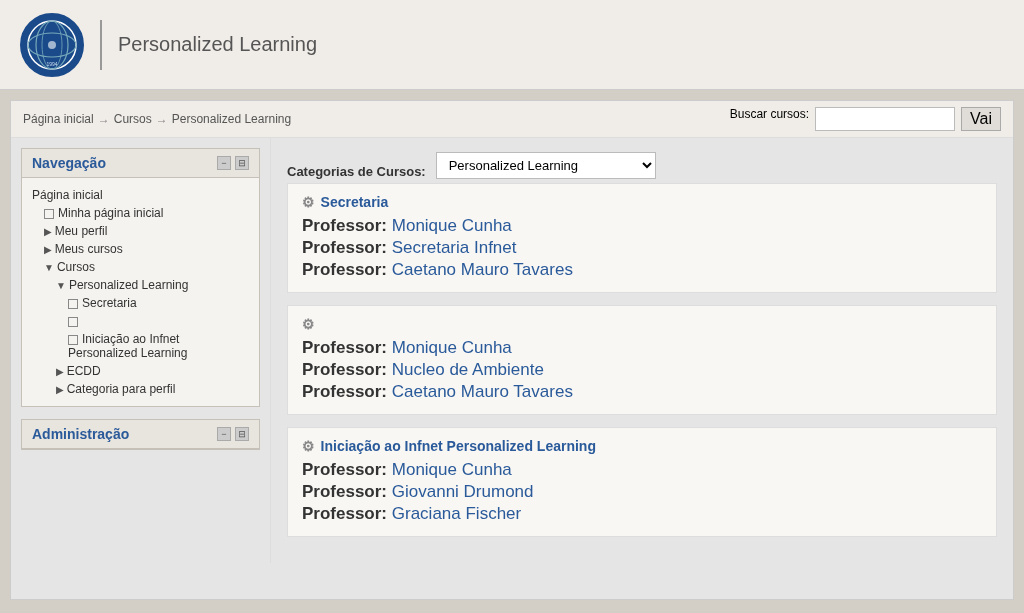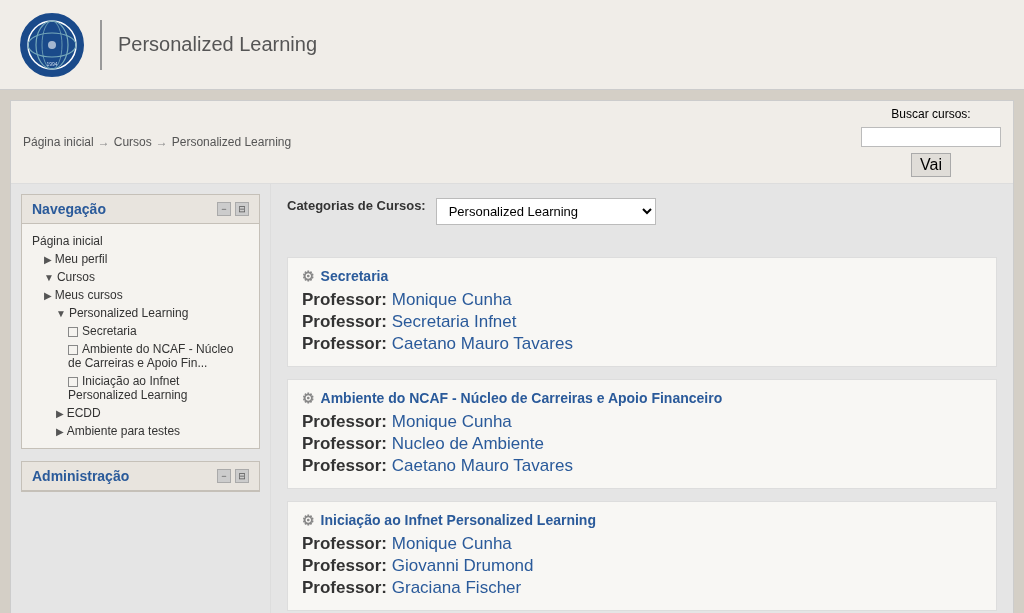--- a/index.html
+++ b/index.html
@@ -70,24 +70,22 @@
     }
     #breadcrumb span.arrow {
       color: #888;
     }
     #breadcrumb a {
       color: #555;
       text-decoration: none;
     }
     #search-area {
       display: flex;
-      align-items: center;
       gap: 6px;
       font-size: 12px;
-      flex-direction: column;
     }
     #search-input {
       border: 1px solid #bbb;
       padding: 2px 6px;
       font-size: 12px;
       width: 140px;
       background: #fff;
     }
     #search-btn {
       background: #e0ddd8;
@@ -172,23 +170,23 @@
       margin-right: 4px;
       vertical-align: middle;
     }
     
     #main-panel {
       flex: 1;
       padding: 14px 16px;
     }
     #category-selector {
       display: flex;
-      align-items: flex-start;
+      align-items: flex-end;
       gap: 10px;
-      margin-bottom: 32px;
+      margin-bottom: 4px;
       font-size: 13px;
     }
     #category-label {
       font-weight: bold;
       color: #333;
     }
     #category-select {
       border: 1px solid #bbb;
       padding: 4px 8px;
       font-size: 13px;
@@ -277,45 +275,48 @@
             <span>−</span>
             <span>⊟</span>
           </div>
         </div>
         <div class="sidebar-block-content">
 
           <div class="nav-level-0 nav-item">
             <a class="link">Página inicial</a>
           </div>
           <div class="nav-level-1 nav-item">
+            <span class="nav-dot"></span><a class="link">Minha página inicial</a>
+          </div>
+          <div class="nav-level-1 nav-item">
             <span class="nav-arrow">▶</span><a class="link">Meu perfil</a>
+          </div>
+          <div class="nav-level-1 nav-item">
+            <span class="nav-arrow">▶</span><a class="link">Meus cursos</a>
           </div>
           <div class="nav-level-1 nav-item">
             <span class="nav-arrow">▼</span><a class="link">Cursos</a>
           </div>
-          <div class="nav-level-1 nav-item">
-            <span class="nav-arrow">▶</span><a class="link">Meus cursos</a>
-          </div>
           <div class="nav-level-2 nav-item">
             <span class="nav-arrow">▼</span><a class="link">Personalized Learning</a>
           </div>
           <div class="nav-level-3 nav-item">
             <span class="nav-dot"></span><a class="link">Secretaria</a>
           </div>
           <div class="nav-level-3 nav-item">
-            <span class="nav-dot"></span><a class="link">Ambiente do NCAF - Núcleo de Carreiras e Apoio Fin...</a>
+            <span class="nav-dot"></span>
           </div>
           <div class="nav-level-3 nav-item">
             <span class="nav-dot"></span><a class="link">Iniciação ao Infnet Personalized Learning</a>
           </div>
           <div class="nav-level-2 nav-item">
             <span class="nav-arrow">▶</span><a class="link">ECDD</a>
           </div>
           <div class="nav-level-2 nav-item">
-            <span class="nav-arrow">▶</span><a class="link">Ambiente para testes</a>
+            <span class="nav-arrow">▶</span><a class="link">Categoria para perfil</a>
           </div>
         </div>
       </div>
 
       <div class="sidebar-block">
         <div class="sidebar-block-header">
           <span class="sidebar-block-title">Administração</span>
           <div class="sidebar-block-actions">
             <span>−</span>
             <span>⊟</span>
@@ -348,21 +349,20 @@
           </div>
           <div class="course-professor">
             <strong>Professor:</strong>
             <a>Caetano Mauro Tavares</a>
           </div>
         </div>
 
         <div class="course-card">
           <div class="course-title">
             <span class="gear-icon">⚙</span>
-            <span>Ambiente do NCAF - Núcleo de Carreiras e Apoio Financeiro</span>
           </div>
           <div class="course-professor">
             <strong>Professor:</strong>
             <a>Monique Cunha</a>
           </div>
           <div class="course-professor">
             <strong>Professor:</strong>
             <a>Nucleo de Ambiente</a>
           </div>
           <div class="course-professor">

